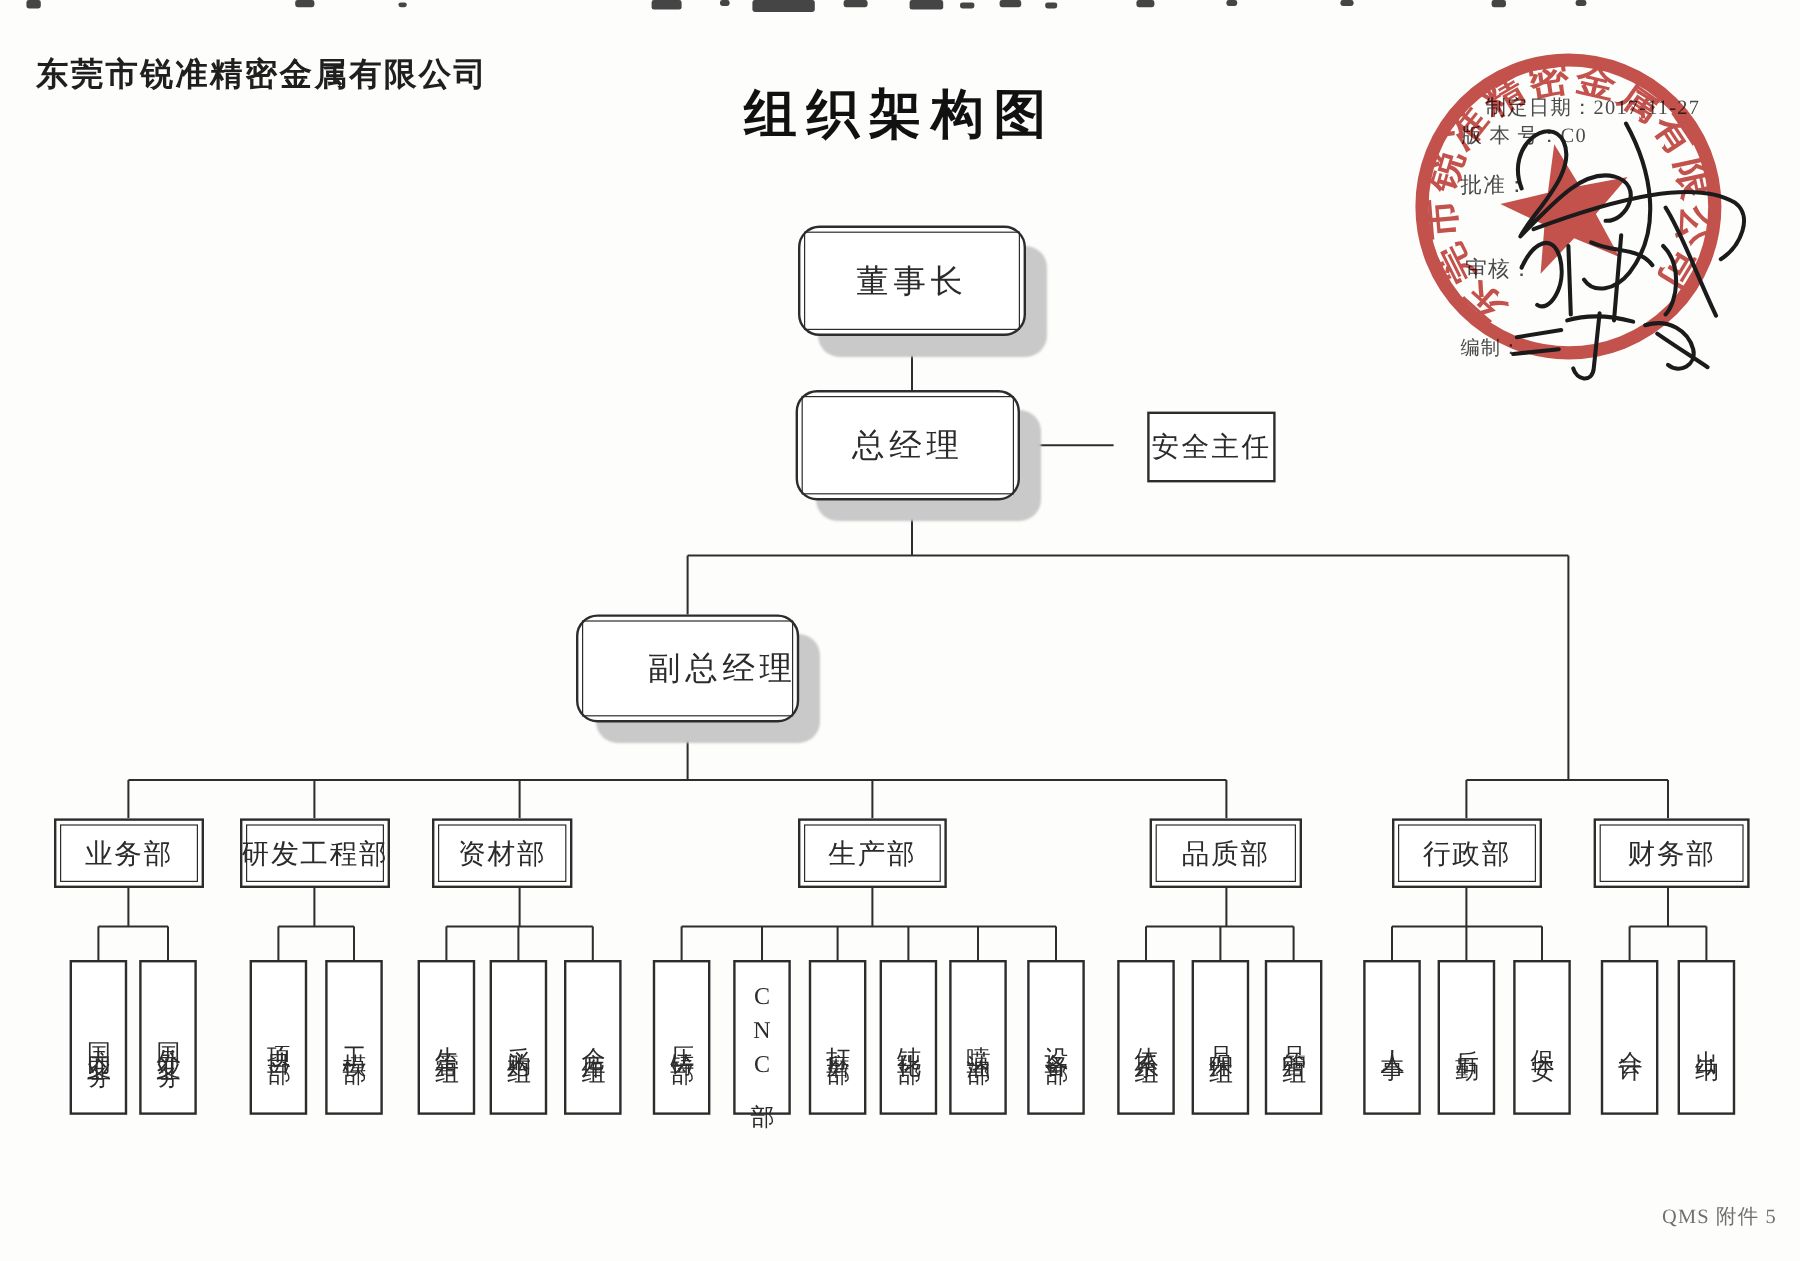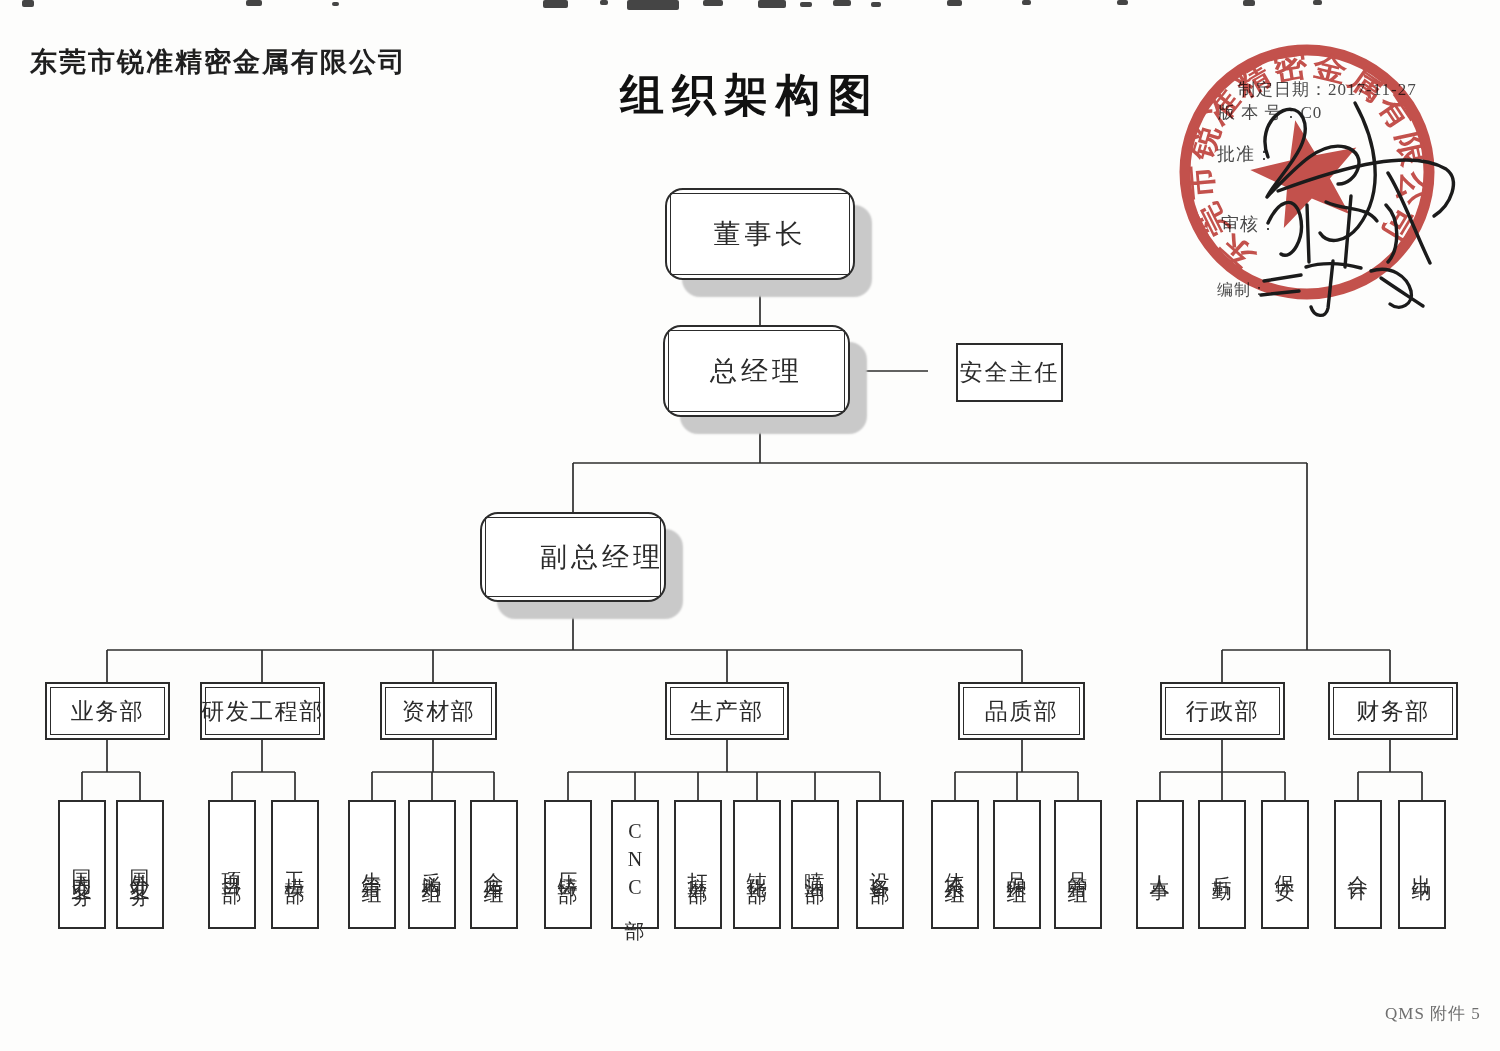--- a/index.html
+++ b/index.html
@@ -139,21 +139,21 @@
 <div class="box dbl shadowed" style="left:480px;top:512px;width:186px;height:90px;justify-content:flex-end;">
   <span class="lbl">副总经理</span>
 </div>
 
 <div class="box dbl dept" style="left:45px;top:682px;width:125px;height:58px;">
   <span class="lbl">业务部</span>
 </div>
 <div class="box dbl dept" style="left:200px;top:682px;width:125px;height:58px;">
   <span class="lbl">研发工程部</span>
 </div>
-<div class="box dbl dept" style="left:380px;top:682px;width:117px;height:58px;">
+<div class="box dbl dept" style="left:360px;top:682px;width:117px;height:58px;">
   <span class="lbl">资材部</span>
 </div>
 <div class="box dbl dept" style="left:665px;top:682px;width:124px;height:58px;">
   <span class="lbl">生产部</span>
 </div>
 <div class="box dbl dept" style="left:958px;top:682px;width:127px;height:58px;">
   <span class="lbl">品质部</span>
 </div>
 <div class="box dbl dept" style="left:1160px;top:682px;width:125px;height:58px;">
   <span class="lbl">行政部</span>

